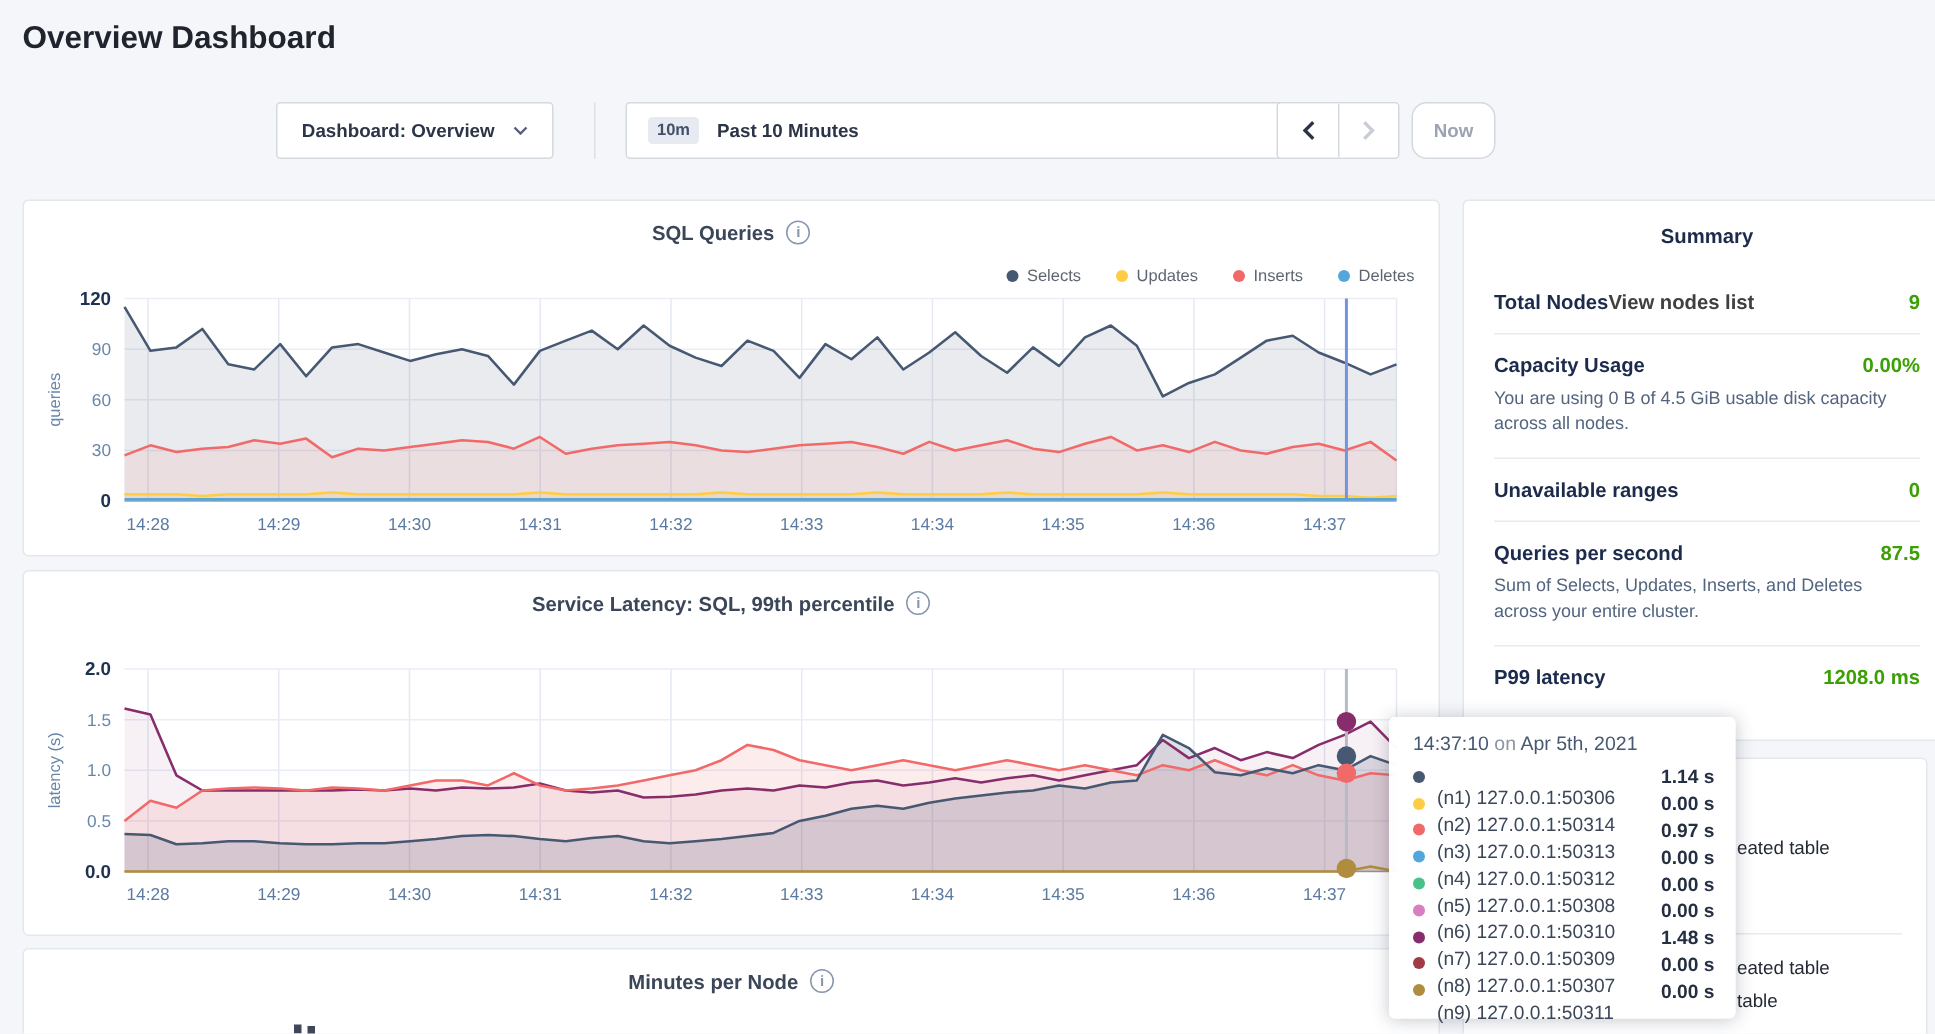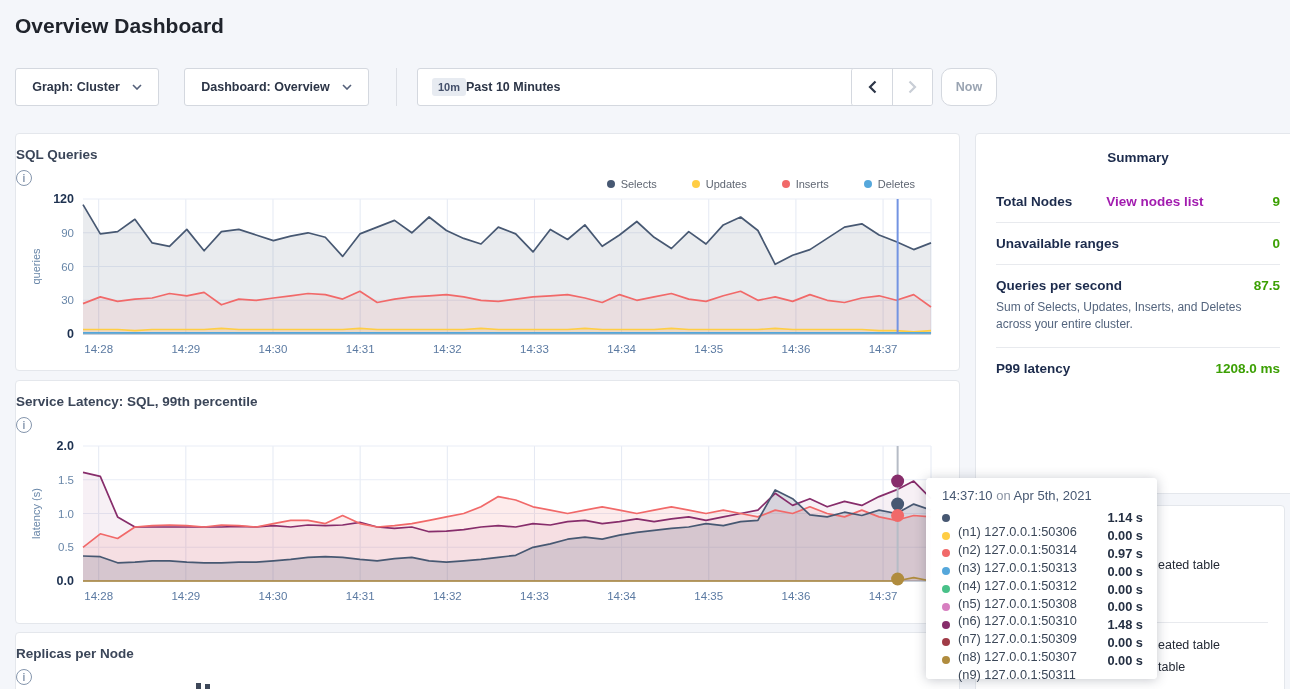--- a/index.html
+++ b/index.html
@@ -11,21 +11,21 @@
 
   
   .toolbar { position:absolute; top:68px; left:0; width:100%; height:38px; }
   .btn { background:#fff; border:1px solid #d4d8df; border-radius:3px; height:38px;
          display:inline-flex; align-items:center; font-weight:700; font-size:12.5px;
          color:#2c3547; cursor:pointer; }
   .dd { position:absolute; justify-content:center; gap:12px; }
   .dd-graph { left:15px; width:144px; }
   .dd-dash  { left:184px; width:185px; }
   .vdiv { position:absolute; left:396px; top:0; width:1px; height:38px; background:#dcdfe5; }
-  .timesel { position:absolute; left:417px; width:480px; padding:0 14px; }
+  .timesel { position:absolute; left:417px; width:480px; padding:0 14px; gap:12px; }
   .badge { background:#e7ebf1; color:#44506a; font-size:11px; font-weight:700;
            padding:3px 6px; border-radius:3px; }
   .timesel .chev { position:absolute; right:16px; }
   .navgrp { position:absolute; left:851px; display:inline-flex; border:1px solid #d4d8df;
             border-radius:3px; overflow:hidden; height:38px; background:#fff; }
   .navgrp button { width:40px; height:36px; background:#fff; border:none; cursor:pointer;
                    display:flex; align-items:center; justify-content:center; }
   .navgrp button + button { border-left:1px solid #d4d8df; }
   .btn-now { position:absolute; left:941px; width:56px; justify-content:center;
              color:#9aa4b2;border-radius:10px; }
@@ -33,25 +33,25 @@
   
   .card { position:absolute; background:#fff; border:1px solid #e4e7ec; border-radius:4px; }
   .card-sql      { left:15px;  top:133px; width:945px; height:238px; }
   .card-latency  { left:15px;  top:380px; width:945px; height:244px;padding-left:40px; }
   .card-replicas { left:15px;  top:632px; width:945px; height:120px; }
   .card-summary  { left:975px; top:133px; width:326px; height:361px; }
   .card-events   { left:975px; top:505px; width:310px; height:220px; z-index:1; }
 
   .chart-title { position:absolute; top:13px; left:0; width:100%; text-align:center;
                  font-size:13.5px; font-weight:700; color:#3b4659;
-                 display:flex; justify-content:center; align-items:flex-start; gap:8px;flex-direction:column; }
+                 display:flex; justify-content:center; align-items:flex-end; gap:8px; }
   .info-ic { width:16px; height:16px; border:1px solid #8596ad; border-radius:50%;
              color:#8596ad; font-size:10px; font-weight:700; display:inline-flex;
              align-items:center; justify-content:center; font-style:normal; cursor:pointer; }
-  .legend { position:absolute; top:44px; right:44px; display:flex; gap:35px; }
+  .legend { position:absolute; top:44px; right:16px; display:flex; gap:23px; }
   .legend-item { display:flex; align-items:center; gap:6px; cursor:pointer; }
   .legend-dot { width:8px; height:8px; border-radius:50%; }
   .legend-label { font-size:11px; color:#5f6672; }
   .chart-svg { position:absolute; left:0; top:0; }
 
   
   .summary-title { margin-top:16px; text-align:center; font-size:13.5px; font-weight:700; color:#1c2b4c; }
   .summary-rows { margin:16px 20px 0; }
   .srow { padding:13px 0; }
   .srow + .srow { border-top:1px solid #e8eaee; }
@@ -80,26 +80,20 @@
                background:#3e4859; box-shadow:9px 1px 0 #3e4859; }
 
   .chev { display:inline-block; }
 </style>
 </head>
 <body>
 
 <h1 class="page-title">Overview Dashboard</h1>
 
 <div class="toolbar">
-  <button class="btn dd dd-graph">
-    <span>Graph: Cluster</span>
-    <svg class="chev" width="10" height="6">
-        <polyline points="1,1 5,5 9,1" fill="none" stroke="#54607a" stroke-width="1.6"></polyline>
-      </svg>
-  </button>
   <button class="btn dd dd-dash">
     <span>Dashboard: Overview</span>
     <svg class="chev" width="10" height="6">
         <polyline points="1,1 5,5 9,1" fill="none" stroke="#54607a" stroke-width="1.6"></polyline>
       </svg>
   </button>
   <div class="vdiv"></div>
   <button class="btn timesel">
     <span class="badge">10m</span>
     <span>Past 10 Minutes</span>
@@ -239,34 +233,41 @@
       <text x="605.6063720452211" y="219" text-anchor="middle" font-size="11.5" fill="#5b7aa2">14:34</text>
       <text x="692.7595066803701" y="219" text-anchor="middle" font-size="11.5" fill="#5b7aa2">14:35</text>
       <text x="779.9126413155192" y="219" text-anchor="middle" font-size="11.5" fill="#5b7aa2">14:36</text>
       <text x="867.0657759506682" y="219" text-anchor="middle" font-size="11.5" fill="#5b7aa2">14:37</text>
       <text x="24" y="132.5" transform="rotate(-90 24 132.5)" text-anchor="middle" font-size="11" fill="#6886a8">latency (s)</text>
     </svg>
 </div>
 
 <div class="card card-replicas">
   <div class="chart-title">
-    <span>Replicas per Node</span>
+    <span>Minutes per Node</span>
     <span class="info-ic">i</span>
   </div>
 </div>
 
 <div class="card card-summary">
   <div class="summary-title">Summary</div>
   <div class="summary-rows" id="summary-rows">
       <div class="srow">
         <div class="srow-top">
           <span class="slabel">Total Nodes</span>
-          <a class="slink" style="color: #a21caf; margin-left: 34px;">View nodes list</a>
+          <a class="slink" style="color: #404040;">View nodes list</a>
           <span class="sval" style="color: rgb(60, 160, 4);">9</span>
         </div>
+      </div>
+      <div class="srow">
+        <div class="srow-top">
+          <span class="slabel">Capacity Usage</span>
+          <span class="sval" style="color: rgb(60, 160, 4);">0.00%</span>
+        </div>
+        <div class="ssub">You are using 0 B of 4.5 GiB usable disk capacity across all nodes.</div>
       </div>
       <div class="srow">
         <div class="srow-top">
           <span class="slabel">Unavailable ranges</span>
           <span class="sval" style="color: rgb(60, 160, 4);">0</span>
         </div>
       </div>
       <div class="srow">
         <div class="srow-top">
           <span class="slabel">Queries per second</span>

